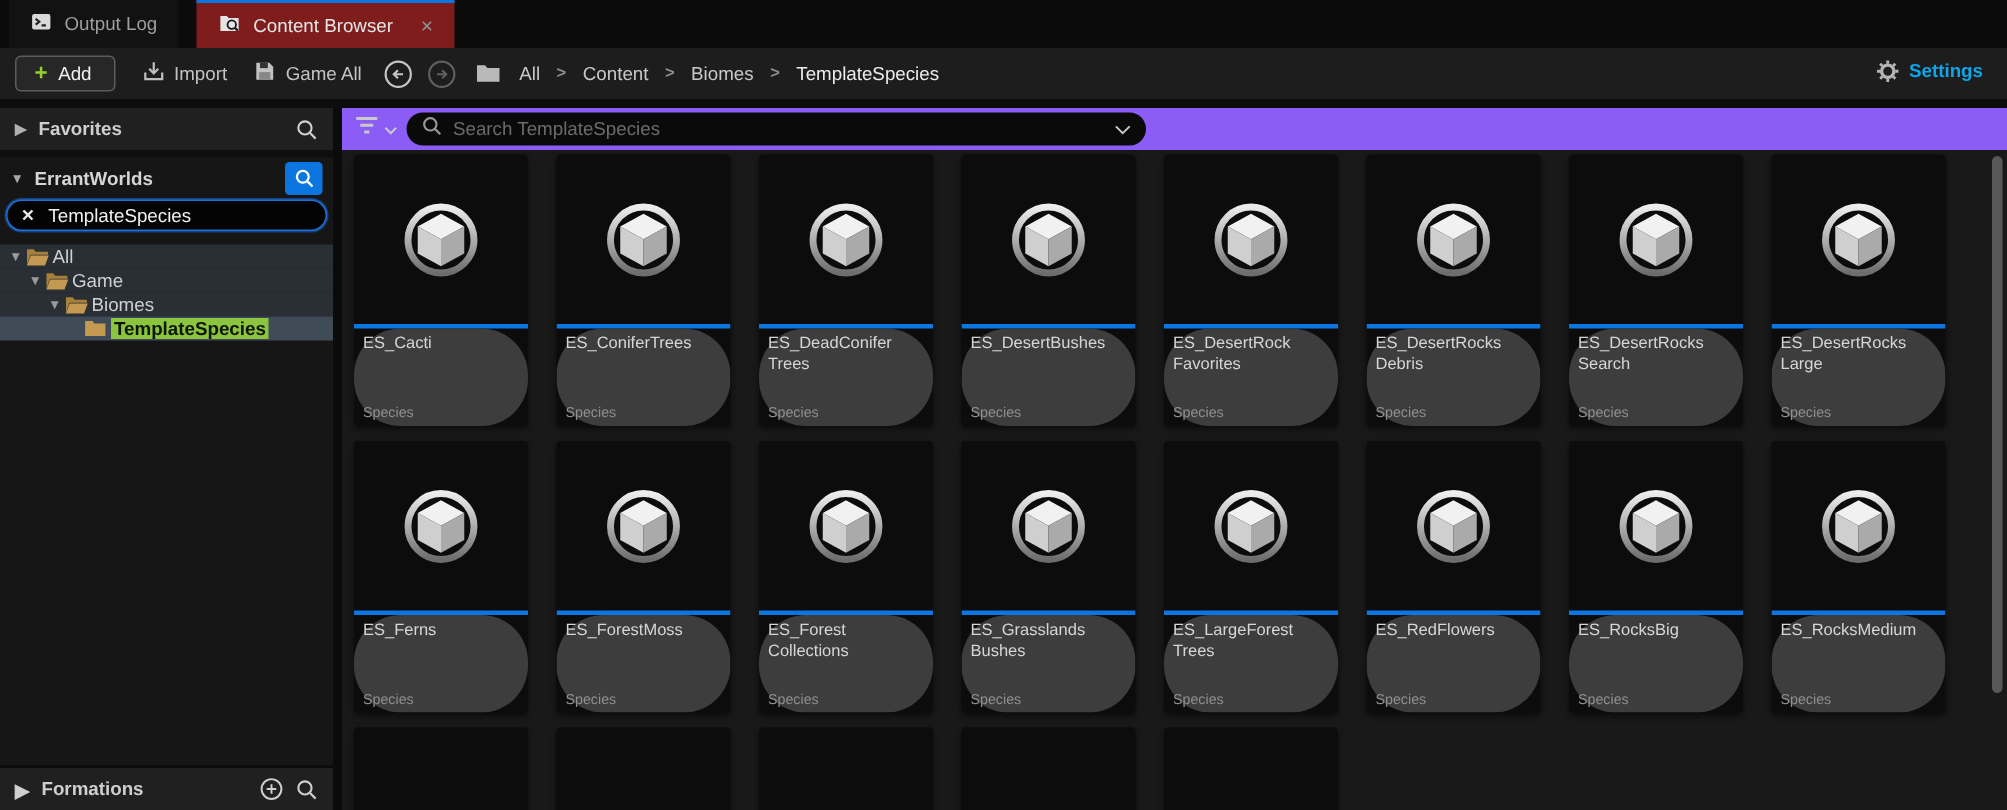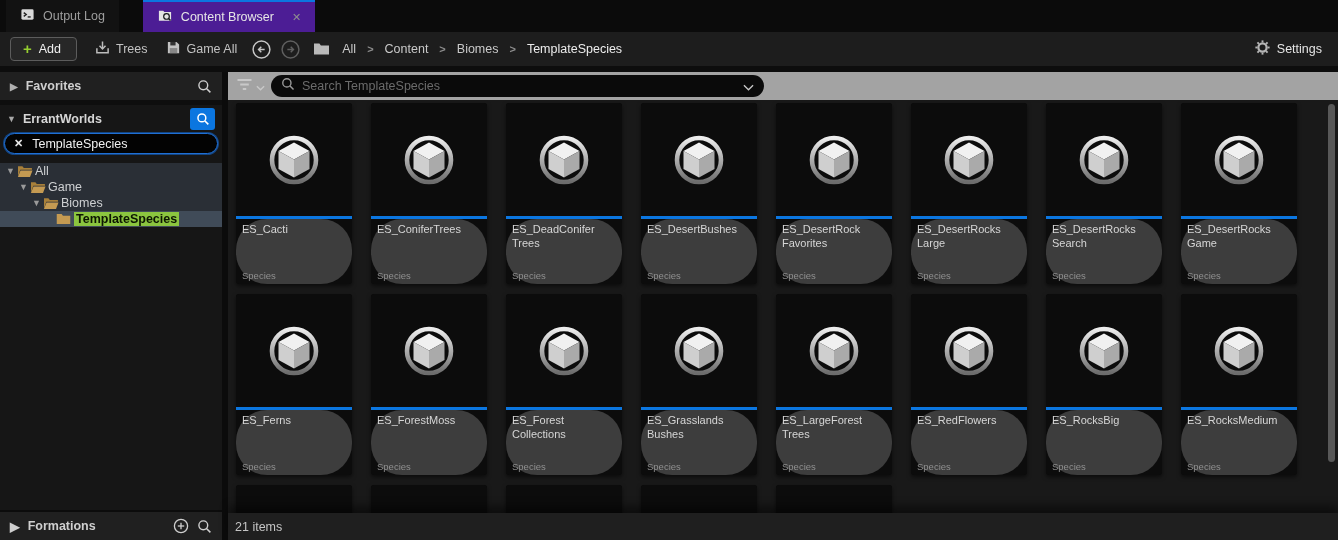--- a/index.html
+++ b/index.html
@@ -6,37 +6,37 @@
   html,body { background:#000; }
   #app {
     width:1338px; height:540px; position:relative; overflow:hidden;
     background:#111; font-family:"Liberation Sans", sans-serif;
     color:#c8c8c8; -webkit-font-smoothing:antialiased; user-select:none;
   }
   
   .tabbar { height:32px; background:#0b0b0b; display:flex; align-items:stretch; }
   .tab { display:flex; align-items:center; gap:8px; padding:0 14px; font-size:12.5px; }
   .tab.inactive { margin-left:6px; background:#121212; color:#9e9e9e; }
-  .tab.active { margin-left:24px; background:#4c1d95; color:#e6e6e6; border-top:2px solid #0b76e0; padding-top:0; }
+  .tab.active { margin-left:12px; background:#7f1d1d; color:#e6e6e6; border-top:2px solid #0b76e0; padding-top:0; }
   .tab .close { margin-left:10px; color:#8f8f8f; font-size:11px; }
   .tab svg { flex:0 0 auto; }
   
   .toolbar { height:34px; background:#1d1d1d; display:flex; align-items:center; padding:0 10px; font-size:12.5px; }
   .add-btn { display:flex; align-items:center; gap:7px; background:#272727; border:1px solid #5c5c5c; border-radius:4px; padding:3px 15px 4px 12px; color:#f0f0f0; }
   .add-btn .plus { color:#96cf30; font-size:15px; font-weight:bold; line-height:1; }
   .tool-item { display:flex; align-items:center; gap:6px; color:#c3c3c3; margin-left:18px; }
   .nav-btn { margin-left:14px; display:flex; align-items:center; }
   .nav-btn.fwd { margin-left:8px; }
   .crumb-folder { margin-left:12px; display:flex; align-items:center; }
   .breadcrumb { display:flex; align-items:center; margin-left:8px; }
   .crumb { color:#c9c9c9; padding:2px 4px; }
   .crumb.last { color:#ececec; }
   .crumb-sep { color:#8d8d8d; font-weight:bold; font-size:11px; margin:0 7px; }
   .toolbar .spacer { flex:1; }
-  .settings { display:flex; align-items:center; gap:7px; color:#e5e5e5; margin-right:6px; }
+  .settings { display:flex; align-items:flex-start; gap:7px; color:#0ea5e9; margin-right:6px;font-weight:bold; }
   .dark-strip { height:6px; background:#0d0d0d; }
   
   .body { display:flex; height:468px; }
   .sidebar { width:222px; background:#161616; display:flex; flex-direction:column; }
   .gutter { width:6px; background:#0b0b0b; }
   .side-header { height:28px; background:#202020; display:flex; align-items:center; padding:0 10px; gap:8px; font-weight:bold; font-size:12.5px; color:#cfcfcf; }
   .side-header .caret { color:#b0b0b0; font-size:10px; }
   .side-header .spacer { flex:1; }
   .side-gap { height:5px; background:#0e0e0e; }
   .src-header { height:27px; display:flex; align-items:center; padding:0 7px; gap:7px; font-weight:bold; font-size:12.5px; color:#d6d6d6; }
@@ -51,21 +51,21 @@
   .tree-row.selected { background:#404b58; }
   .tree-row .caret { width:13px; text-align:center; color:#9a9a9a; font-size:9px; flex:0 0 auto; }
   .tree-row .f-ico { width:18px; display:flex; align-items:center; flex:0 0 auto; }
   .tree-label.hl { background:#8bc53f; color:#0d1602; font-weight:bold; padding:0 2px; }
   .sidebar .flex-fill { flex:1; }
   .side-footer { height:30px; background:#202020; border-top:2px solid #0c0c0c; display:flex; align-items:center; padding:0 10px; gap:8px; font-weight:bold; font-size:12.5px; color:#cfcfcf; }
   .side-footer .spacer { flex:1; }
   .icon-btn { display:flex; align-items:center; }
   
   .main { flex:1; display:flex; flex-direction:column; position:relative; background:#191919; }
-  .filter-row { height:28px; background:#a3a3a3; display:flex; align-items:center; padding:6px 9px; gap:6px; }
+  .filter-row { height:28px; background:#8b5cf6; display:flex; align-items:center; padding:6px 9px; gap:6px; }
   .funnel { display:flex; align-items:center; gap:4px; }
   .search-pill { width:493px; height:22px; border-radius:12px; background:#0a0a0a; display:flex; align-items:center; padding:0 10px; gap:7px; }
   .search-pill input { flex:1; background:transparent; border:none; outline:none; color:#cfcfcf; font-size:12.5px; font-family:"Liberation Sans",sans-serif; }
   .search-pill input::placeholder { color:#6b6b6b; }
   .grid-wrap { flex:1; overflow:hidden; position:relative; }
   .grid { display:grid; grid-template-columns:repeat(8,116px); grid-auto-rows:181px; gap:10px 19px; padding:3px 0 0 8px; }
   .tile { border-radius:3px; overflow:hidden; display:flex; flex-direction:column; background:#0c0c0c; box-shadow:0 2px 4px rgba(0,0,0,.55); }
   .tile .thumb { height:113px; display:flex; align-items:center; justify-content:center; background:#0c0c0c; flex:0 0 auto; }
   .tile .tline { height:3px; background:#0b76e0; flex:0 0 auto; }
   .tile .info { flex:1; background:#3d3d3d; padding:4px 6px 3px 6px; display:flex; flex-direction:column; justify-content:space-between;border-radius:31px; }
@@ -118,21 +118,21 @@
       <span>Add</span>
     </div>
     <div class="tool-item">
       <span>
         <svg width="15" height="15" viewBox="0 0 16 16">
             <path d="M8 1.6v7.6" stroke="#bdbdbd" stroke-width="1.6" fill="none"></path>
             <path d="M4.8 6.2 8 9.5l3.2-3.3" stroke="#bdbdbd" stroke-width="1.6" fill="none"></path>
             <path d="M2 8.8v4.8h12V8.8" stroke="#bdbdbd" stroke-width="1.6" fill="none"></path>
           </svg>
       </span>
-      <span>Trees</span>
+      <span>Import</span>
     </div>
     <div class="tool-item">
       <span>
         <svg width="15" height="15" viewBox="0 0 16 16">
             <path d="M2 2h9.2L14 4.8V14H2Z" fill="#c2c2c2"></path>
             <rect x="4.6" y="2" width="5.6" height="3.8" fill="#333"></rect>
             <rect x="4" y="8.6" width="8" height="5.4" fill="#878787"></rect>
           </svg>
       </span>
       <span>Game All</span>
@@ -395,51 +395,51 @@
               <div class="thumb">
                 <svg width="54" height="54" viewBox="0 0 54 54">
                   <circle cx="27" cy="27" r="22" fill="none" stroke="url(#ringGrad)" stroke-width="4.6"></circle>
                   <polygon points="27,9.5 42.5,18 27,26.5 11.5,18" fill="#f1f1f1"></polygon>
                   <polygon points="11.5,18 27,26.5 27,44.5 11.5,36" fill="#cfcfcf"></polygon>
                   <polygon points="42.5,18 27,26.5 27,44.5 42.5,36" fill="#aaaaaa"></polygon>
                 </svg>
               </div>
               <div class="tline"></div>
               <div class="info">
+                <div class="a-name">ES_DesertRocks Debris</div>
+                <div class="a-type">Species</div>
+              </div>
+            </div>
+            <div class="tile">
+              <div class="thumb">
+                <svg width="54" height="54" viewBox="0 0 54 54">
+                  <circle cx="27" cy="27" r="22" fill="none" stroke="url(#ringGrad)" stroke-width="4.6"></circle>
+                  <polygon points="27,9.5 42.5,18 27,26.5 11.5,18" fill="#f1f1f1"></polygon>
+                  <polygon points="11.5,18 27,26.5 27,44.5 11.5,36" fill="#cfcfcf"></polygon>
+                  <polygon points="42.5,18 27,26.5 27,44.5 42.5,36" fill="#aaaaaa"></polygon>
+                </svg>
+              </div>
+              <div class="tline"></div>
+              <div class="info">
+                <div class="a-name">ES_DesertRocks Search</div>
+                <div class="a-type">Species</div>
+              </div>
+            </div>
+            <div class="tile">
+              <div class="thumb">
+                <svg width="54" height="54" viewBox="0 0 54 54">
+                  <circle cx="27" cy="27" r="22" fill="none" stroke="url(#ringGrad)" stroke-width="4.6"></circle>
+                  <polygon points="27,9.5 42.5,18 27,26.5 11.5,18" fill="#f1f1f1"></polygon>
+                  <polygon points="11.5,18 27,26.5 27,44.5 11.5,36" fill="#cfcfcf"></polygon>
+                  <polygon points="42.5,18 27,26.5 27,44.5 42.5,36" fill="#aaaaaa"></polygon>
+                </svg>
+              </div>
+              <div class="tline"></div>
+              <div class="info">
                 <div class="a-name">ES_DesertRocks Large</div>
-                <div class="a-type">Species</div>
-              </div>
-            </div>
-            <div class="tile">
-              <div class="thumb">
-                <svg width="54" height="54" viewBox="0 0 54 54">
-                  <circle cx="27" cy="27" r="22" fill="none" stroke="url(#ringGrad)" stroke-width="4.6"></circle>
-                  <polygon points="27,9.5 42.5,18 27,26.5 11.5,18" fill="#f1f1f1"></polygon>
-                  <polygon points="11.5,18 27,26.5 27,44.5 11.5,36" fill="#cfcfcf"></polygon>
-                  <polygon points="42.5,18 27,26.5 27,44.5 42.5,36" fill="#aaaaaa"></polygon>
-                </svg>
-              </div>
-              <div class="tline"></div>
-              <div class="info">
-                <div class="a-name">ES_DesertRocks Search</div>
-                <div class="a-type">Species</div>
-              </div>
-            </div>
-            <div class="tile">
-              <div class="thumb">
-                <svg width="54" height="54" viewBox="0 0 54 54">
-                  <circle cx="27" cy="27" r="22" fill="none" stroke="url(#ringGrad)" stroke-width="4.6"></circle>
-                  <polygon points="27,9.5 42.5,18 27,26.5 11.5,18" fill="#f1f1f1"></polygon>
-                  <polygon points="11.5,18 27,26.5 27,44.5 11.5,36" fill="#cfcfcf"></polygon>
-                  <polygon points="42.5,18 27,26.5 27,44.5 42.5,36" fill="#aaaaaa"></polygon>
-                </svg>
-              </div>
-              <div class="tline"></div>
-              <div class="info">
-                <div class="a-name">ES_DesertRocks Game</div>
                 <div class="a-type">Species</div>
               </div>
             </div>
             <div class="tile">
               <div class="thumb">
                 <svg width="54" height="54" viewBox="0 0 54 54">
                   <circle cx="27" cy="27" r="22" fill="none" stroke="url(#ringGrad)" stroke-width="4.6"></circle>
                   <polygon points="27,9.5 42.5,18 27,26.5 11.5,18" fill="#f1f1f1"></polygon>
                   <polygon points="11.5,18 27,26.5 27,44.5 11.5,36" fill="#cfcfcf"></polygon>
                   <polygon points="42.5,18 27,26.5 27,44.5 42.5,36" fill="#aaaaaa"></polygon>
@@ -567,18 +567,15 @@
             </div>
             <div class="tile partial">
               <div class="thumb"></div>
             </div>
             <div class="tile partial">
               <div class="thumb"></div>
             </div>
           </div>
         <div class="vscroll"></div>
       </div>
-      <div class="statusbar">
-        <span>21 items</span>
-      </div>
     </div>
   </div>
 </div>
 
 </body></html>

